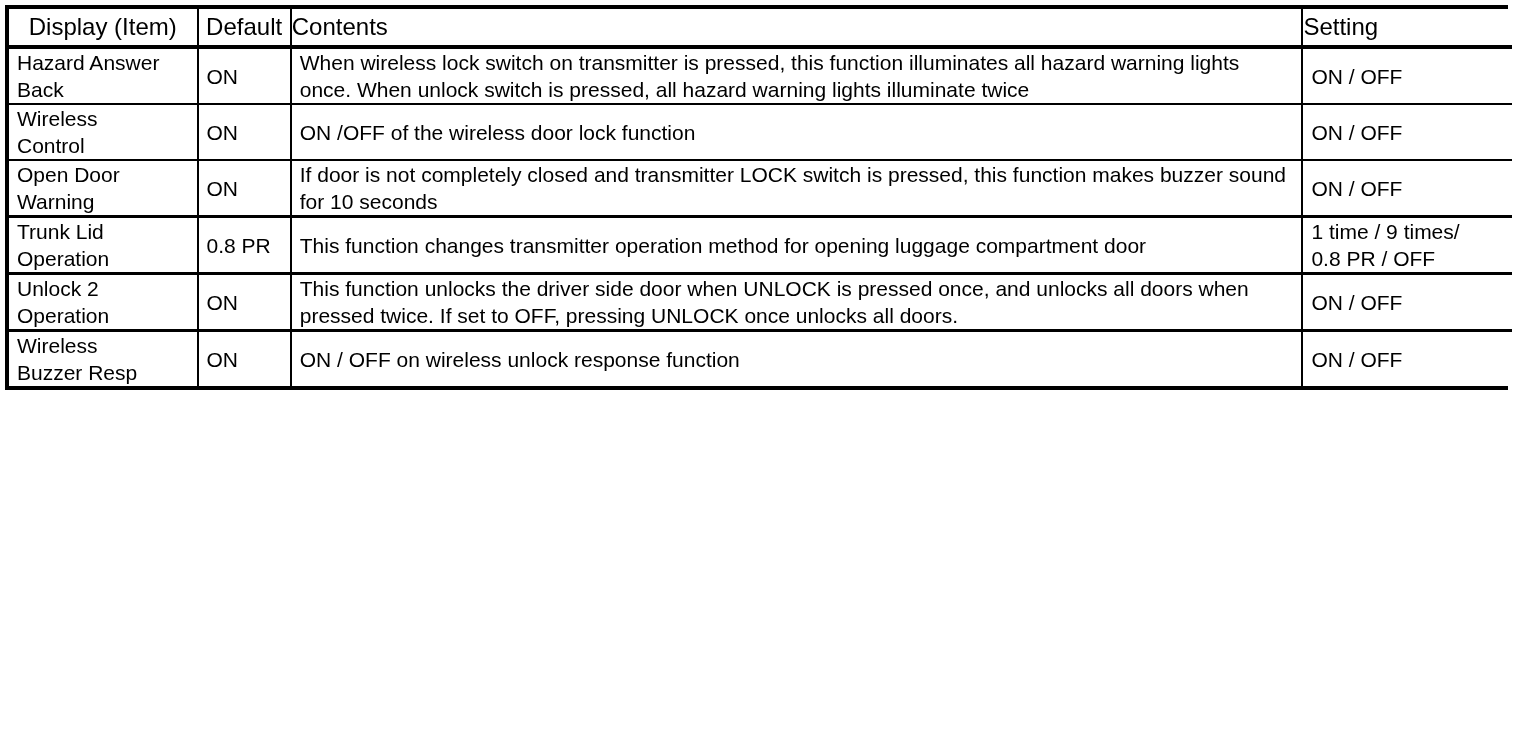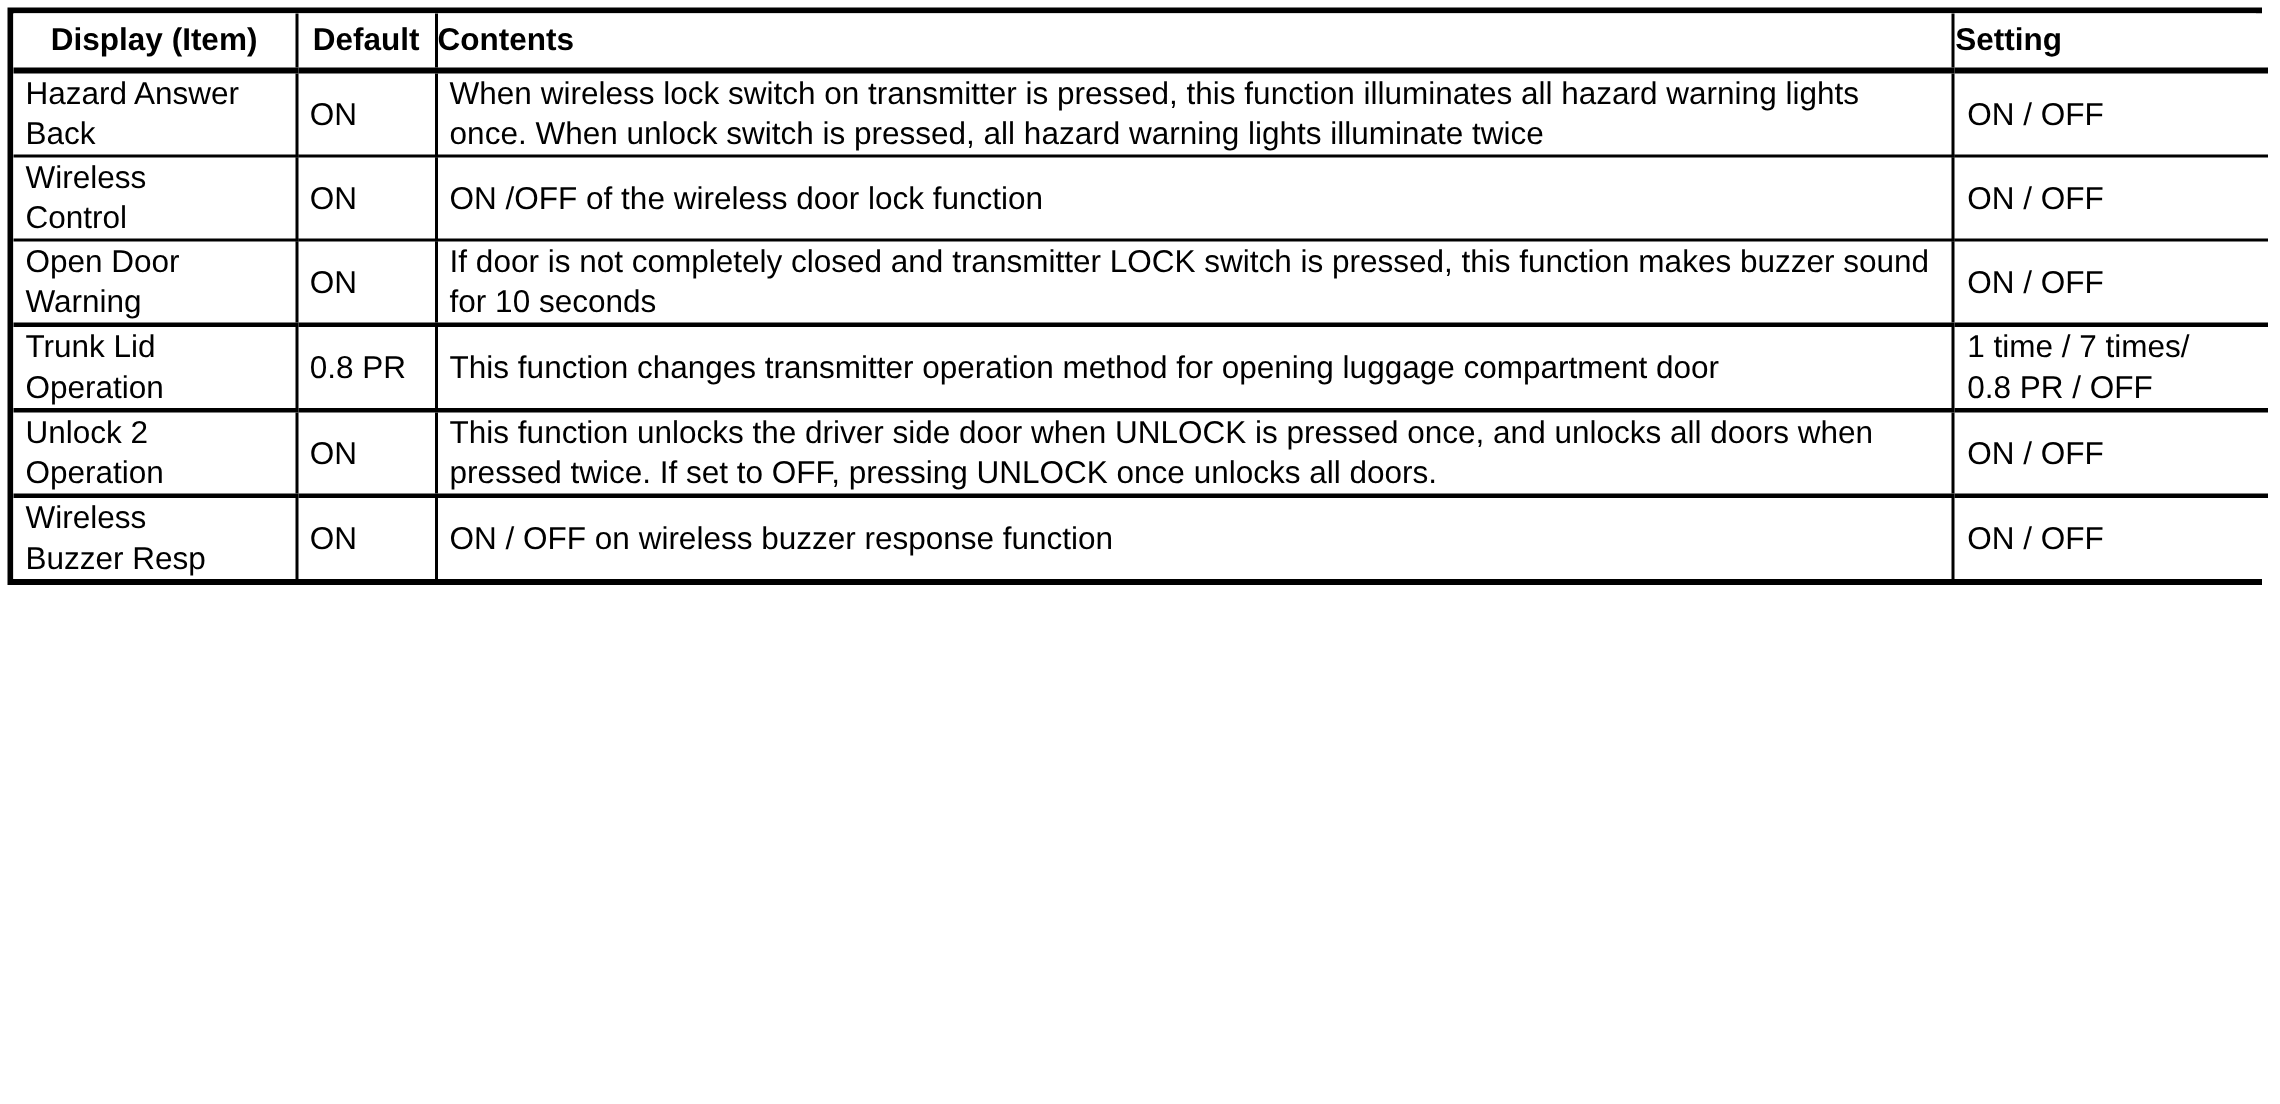--- a/index.html
+++ b/index.html
@@ -53,22 +53,22 @@
   }
   
   table.spec tr > *:first-child { border-left: 0; }
   table.spec tr > *:last-child  { border-right: 0; }
   table.spec thead tr > * { border-top: 0; }
   table.spec tbody tr:last-child > * { border-bottom: 0; }
 
   
   thead th {
     height: 36px;
-    font-size: 21px;
-    font-weight: bold;
+    font-size: 24px;
+    font-weight: normal;
     letter-spacing: 0px;
     border-bottom-width: 4px !important;
   }
   th.h-display { text-align: center; }
   th.h-default { text-align: center; }
   th.h-contents { text-align: left; }
   th.h-setting { text-align: left; }
 
   
   col.c-display  { width: 188px; }
@@ -165,21 +165,21 @@
               <div class="cell">Trunk Lid
 Operation</div>
             </td>
           <td class="default">
               <div class="cell">0.8 PR</div>
             </td>
           <td class="contents">
               <div class="cell">This function changes transmitter operation method for opening luggage compartment door</div>
             </td>
           <td class="setting">
-              <div class="cell">1 time / 7 times/
+              <div class="cell">1 time / 9 times/
 0.8 PR / OFF</div>
             </td>
         </tr>
 
 
         <tr class="thick-top">
           <td class="item">
               <div class="cell">Unlock 2
 Operation</div>
             </td>
@@ -197,21 +197,21 @@
 
         <tr class="thick-top">
           <td class="item">
               <div class="cell">Wireless
 Buzzer Resp</div>
             </td>
           <td class="default">
               <div class="cell">ON</div>
             </td>
           <td class="contents">
-              <div class="cell">ON / OFF on wireless buzzer response function</div>
+              <div class="cell">ON / OFF on wireless unlock response function</div>
             </td>
           <td class="setting">
               <div class="cell">ON / OFF</div>
             </td>
         </tr>
 
 
       </tbody>
     </table>
   </div>

